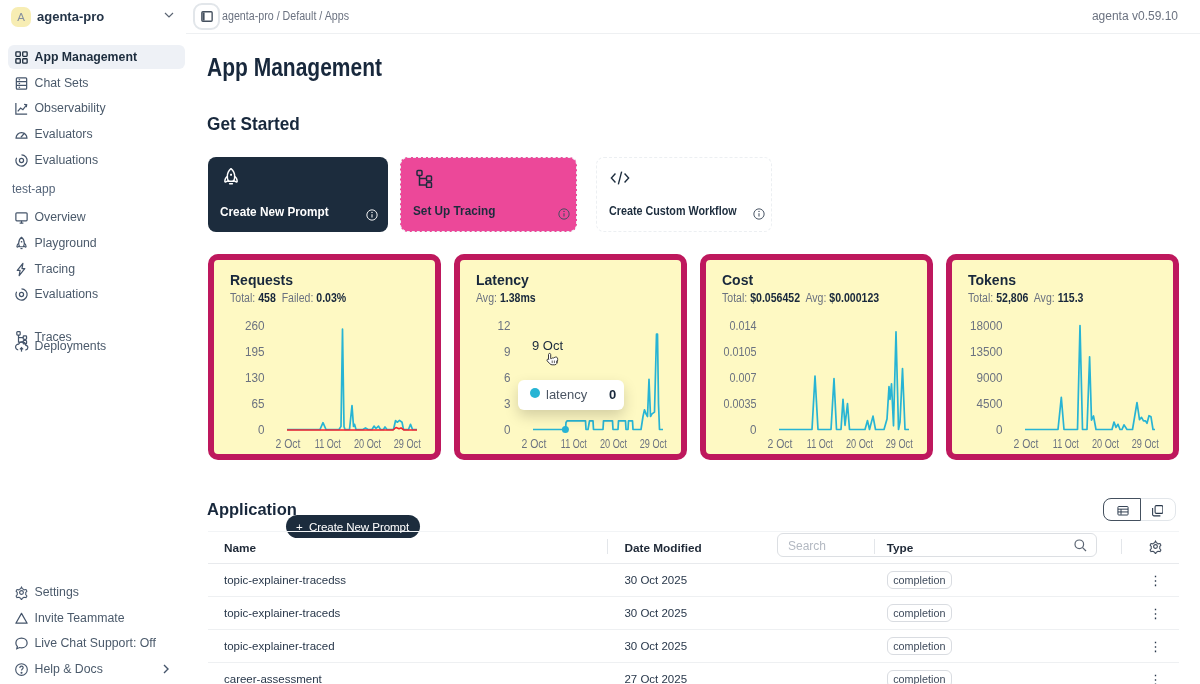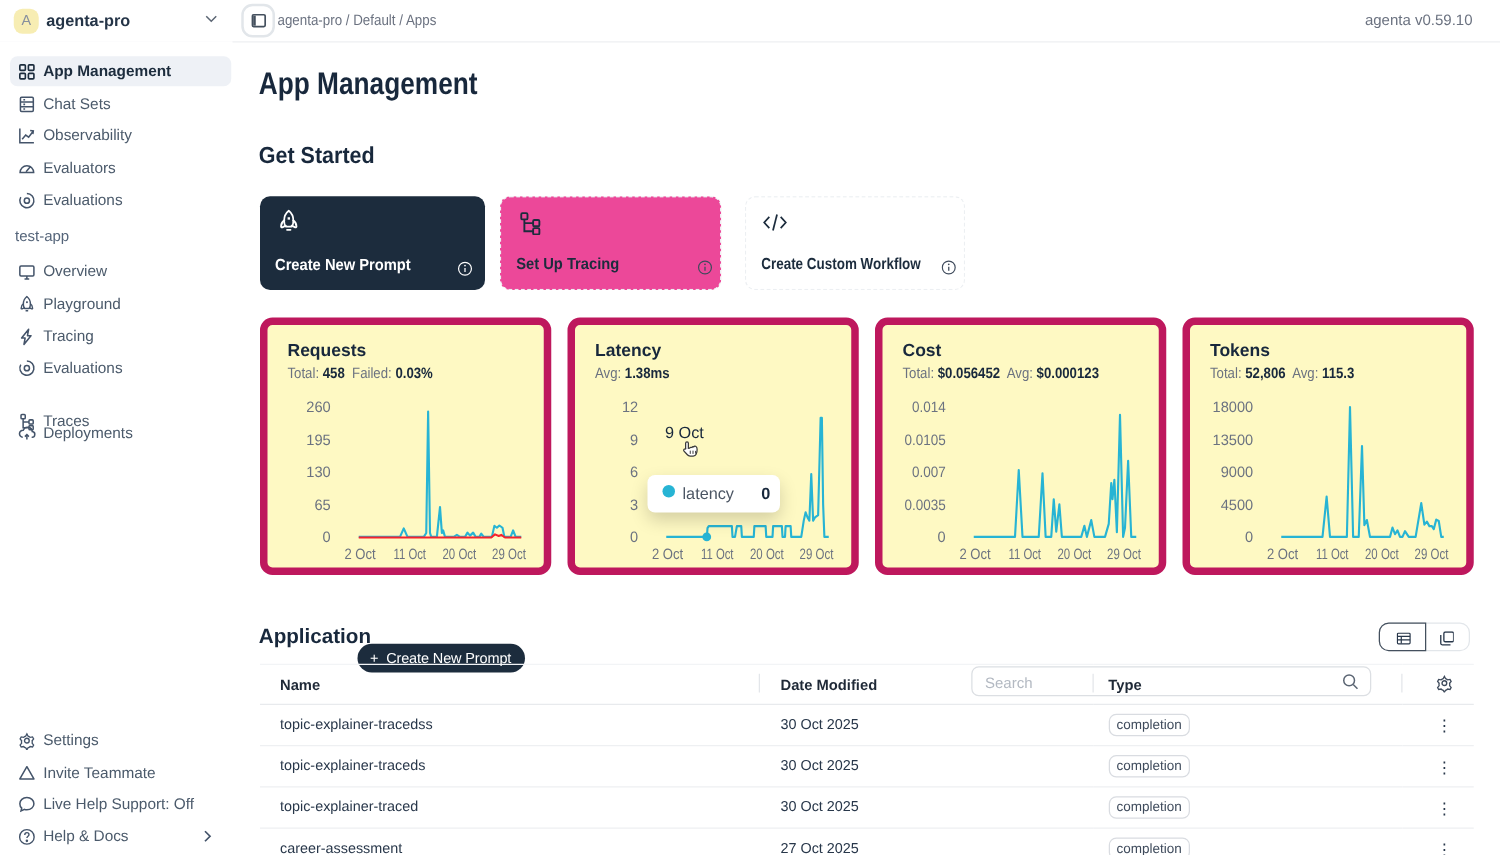--- a/index.html
+++ b/index.html
@@ -207,21 +207,21 @@
     <div class="mitem " style="top:573px">
     <svg class="ic" viewBox="0 0 16 16">
         <path d="M8 2.5l6 10.5H2z" fill="none" stroke="#44546a" stroke-width="1.3" stroke-linejoin="round"></path>
       </svg>
     <span class="lb">Invite Teammate</span>
     </div>
     <div class="mitem " style="top:598px">
     <svg class="ic" viewBox="0 0 16 16">
         <path d="M8 2.2c3.5 0 6 2.3 6 5.2s-2.5 5.2-6 5.2c-.7 0-1.4-.1-2-.3L3 13.6l.6-2.4C2.6 10.3 2 9 2 7.4c0-2.9 2.5-5.2 6-5.2z" fill="none" stroke="#44546a" stroke-width="1.3"></path>
       </svg>
-    <span class="lb">Live Help Support: Off</span>
+    <span class="lb">Live Chat Support: Off</span>
     </div>
     <div class="mitem " style="top:624px">
     <svg class="ic" viewBox="0 0 16 16">
         <g fill="none" stroke="#44546a" stroke-width="1.2">
           <circle cx="8" cy="8" r="6.2"></circle>
           <path d="M6.2 6.3c0-1.1.8-1.9 1.8-1.9s1.8.7 1.8 1.7c0 1.3-1.8 1.4-1.8 2.9"></path>
           <circle cx="8" cy="11.4" r="0.5" fill="#44546a"></circle>
         </g>
       </svg>
     <span class="lb">Help &amp; Docs</span>

